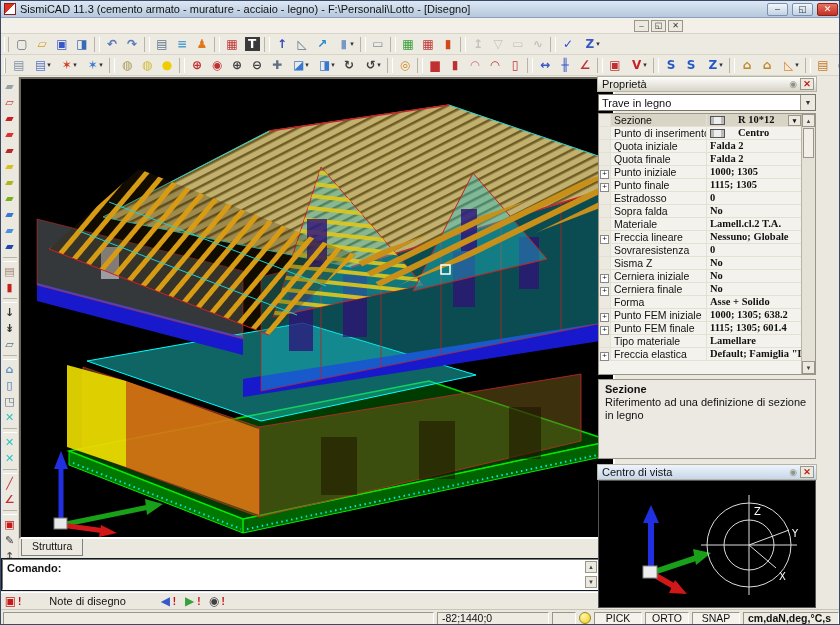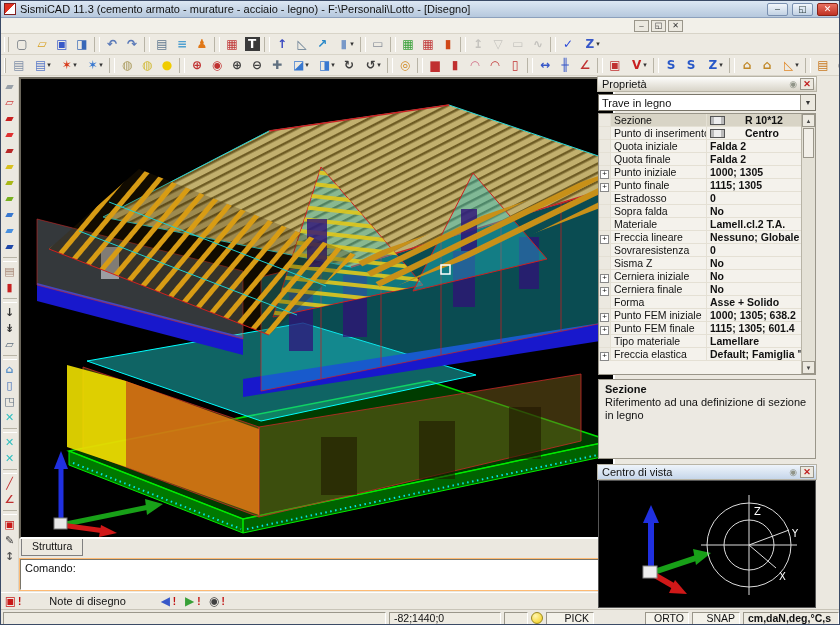--- a/index.html
+++ b/index.html
@@ -42,63 +42,63 @@
     border-right:1px solid #d8d4c8;display:flex;flex-direction:column;align-items:center;padding-top:2px;}
   #left-toolbar .tbtn{width:17px;height:16px;}
   #left-toolbar .tbtn .g{font-size:11px;}
   #left-toolbar .tbtn.sep{width:14px;height:5px;border:none;border-top:1px solid #b8b4a6;border-bottom:1px solid #fff;margin:2px 0;}
   
   #canvas-frame{position:absolute;left:18px;top:76px;width:596px;height:462px;
     border-top:2px solid #6b675c;border-left:2px solid #6b675c;border-right:2px solid #fff;border-bottom:2px solid #fff;background:#000;}
   #struttura-tab{position:absolute;left:20px;top:538px;height:17px;padding:1px 10px 0 10px;
     background:#ece9e0;border:1px solid #808080;border-top:none;font-size:10.5px;}
   
-  #command-area{position:absolute;left:18px;top:557px;width:599px;height:33px;background:#fdba74;padding:1px;}
+  #command-area{position:absolute;left:0;top:557px;width:599px;height:33px;background:#0f172a;padding:1px;font-weight:bold;}
   #command-box{width:100%;height:100%;background:#fff;border:1px solid;
     border-color:#7a766a #fff #fff #7a766a;position:relative;padding:2px 16px 2px 4px;}
   .cscroll{position:absolute;right:1px;width:12px;height:12px;border:1px solid #9a968a;background:#ece9e0;
     font-size:6px;text-align:center;line-height:11px;color:#444;}
   #cmd-up{top:1px;} #cmd-down{bottom:1px;}
   
   #notes-row{position:absolute;left:0;top:591px;width:618px;height:17px;background:#ebe8e0;
     display:flex;align-items:center;gap:4px;padding-left:2px;border-top:1px solid #fff;}
   .nico{display:flex;align-items:center;}
   .nico .bang{color:#c01010;font-weight:bold;font-size:10px;}
   #notes-label{margin:0 28px 0 24px;}
   
   #statusbar{position:absolute;left:0;top:608px;width:840px;height:17px;background:#ebe8e0;
     border-top:1px solid #c8c4b8;display:flex;align-items:center;gap:3px;padding:0 2px;}
   .sfield{height:13px;border:1px solid;border-color:#9a968a #fff #fff #9a968a;background:#eeebe2;
     font-size:10.5px;line-height:11px;padding:0 4px;white-space:nowrap;overflow:hidden;}
   #sb-left{flex:1;} #sb-coords{width:112px;} #sb-gap{width:24px;}
   #sb-bulb{width:12px;height:12px;border-radius:50%;background:radial-gradient(circle at 35% 30%,#fff6b0,#f4cc10);
     border:1px solid #9a8820;flex:0 0 auto;}
-  .stoggle{width:48px;text-align:right;background:#f4f2ea;}
-  #sb-orto{width:44px;margin-left:48px;} #sb-units{width:96px;font-weight:bold;}
+  .stoggle{width:48px;text-align:center;background:#f4f2ea;}
+  #sb-orto{width:44px;} #sb-units{width:96px;font-weight:bold;}
   
   #right-panel{position:absolute;left:596px;top:75px;width:220px;height:533px;}
   .phead{height:16px;display:flex;align-items:center;padding:0 2px 0 4px;gap:3px;
     background:linear-gradient(#fdfdfb,#d8d4c8);border:1px solid #b8b4a6;}
   .phead .ptitle{flex:1;}
   .pin{color:#909488;font-size:9px;font-style:normal;}
   .pclose{width:14px;height:12px;border:1px solid #9a968a;background:#ece9e0;color:#c02020;
     font-size:9px;line-height:10px;text-align:center;font-style:normal;font-weight:bold;}
   #prop-combo{margin:2px 1px;height:17px;border:1px solid #7a766a;background:#fff;display:flex;align-items:center;}
   #prop-combo .cval{flex:1;padding-left:3px;}
   .combo-btn{width:15px;height:15px;background:#ece9e0;border-left:1px solid #9a968a;
     font-size:7px;text-align:center;line-height:15px;color:#333;}
   #prop-grid{margin:0 1px;height:262px;border:1px solid #9a968a;background:#f4f2ec;display:flex;}
   #prop-rows{flex:1;overflow:hidden;}
   .prow{display:flex;height:13px;line-height:12px;border-bottom:1px solid #e4e0d4;font-size:10.5px;}
   .prow.selected{background:#d8d4c6;}
   .pexp{width:12px;border-right:1px solid #e4e0d4;background:#ece9e0;text-align:center;flex:0 0 auto;}
   .prow.expand .pexp::after{content:"+";display:inline-block;width:7px;height:7px;line-height:6px;
     border:1px solid #888;background:#fff;font-size:8px;margin-top:2px;}
   .plabel{width:96px;padding-left:3px;border-right:1px solid #e4e0d4;overflow:hidden;white-space:nowrap;flex:0 0 auto;}
-  .pval{flex:1;font-weight:bold;padding-left:3px;display:flex;align-items:center;gap:20px;overflow:hidden;white-space:nowrap;}
+  .pval{flex:1;font-weight:bold;padding-left:3px;display:flex;align-items:center;gap:13px;overflow:hidden;white-space:nowrap;font-family:Liberation Serif, serif;}
   .sic{display:none;width:15px;height:9px;border:1px solid #555;
     background:linear-gradient(90deg,#bbb 25%,#eee 25%,#eee 75%,#bbb 75%);flex:0 0 auto;}
   .prow.icon .sic{display:inline-block;}
   .swx{display:none;width:16px;height:9px;border:1px solid #555;background:#fff;flex:0 0 auto;}
   .prow.swatch .swx{display:inline-block;}
   .pdd{display:none;margin-left:auto;width:13px;height:11px;border:1px solid #9a968a;background:#ece9e0;
     font-size:7px;text-align:center;line-height:10px;font-style:normal;flex:0 0 auto;}
   .prow.dd .pdd{display:block;}
   #prop-scroll{width:14px;border-left:1px solid #b8b4a6;background:#e4e1d6;display:flex;flex-direction:column;}
   .sbtn{height:13px;border:1px solid #9a968a;background:#ece9e0;font-size:6px;text-align:center;line-height:12px;color:#444;}

